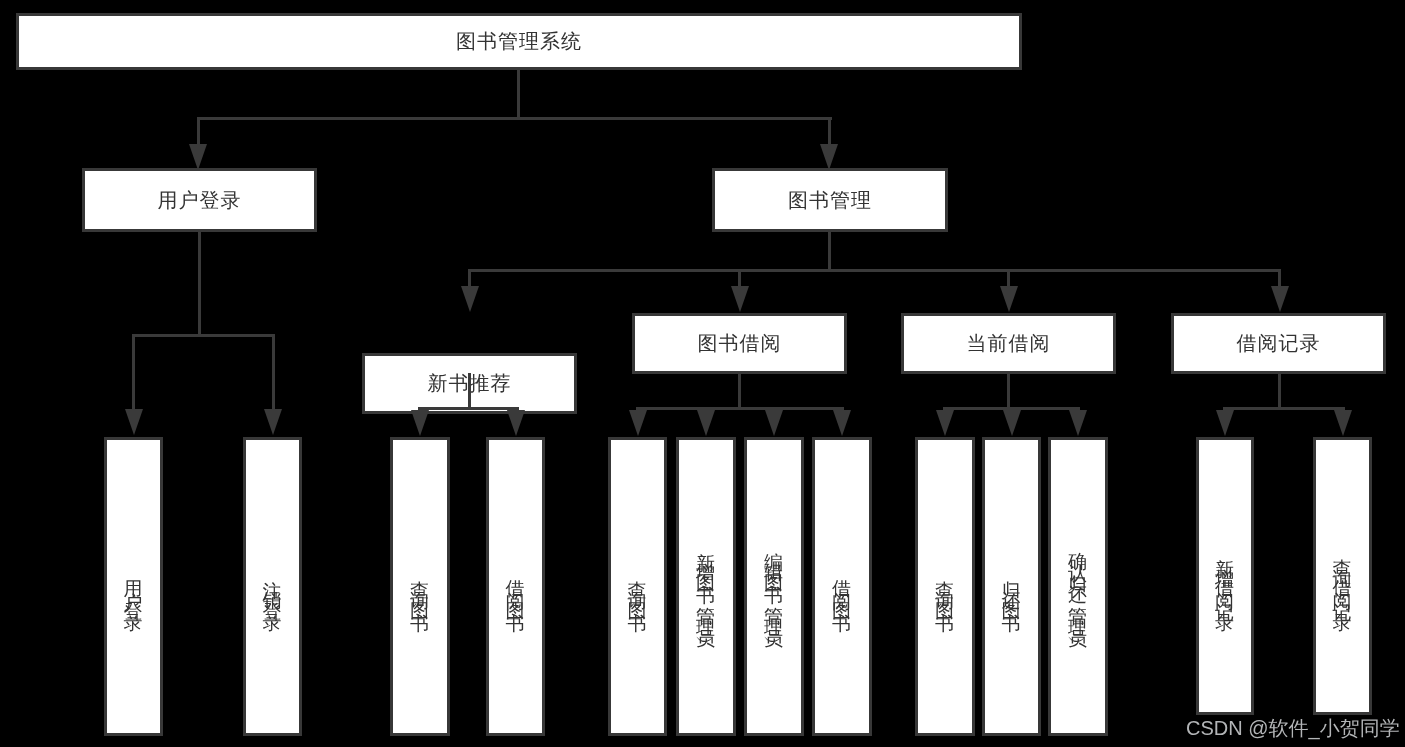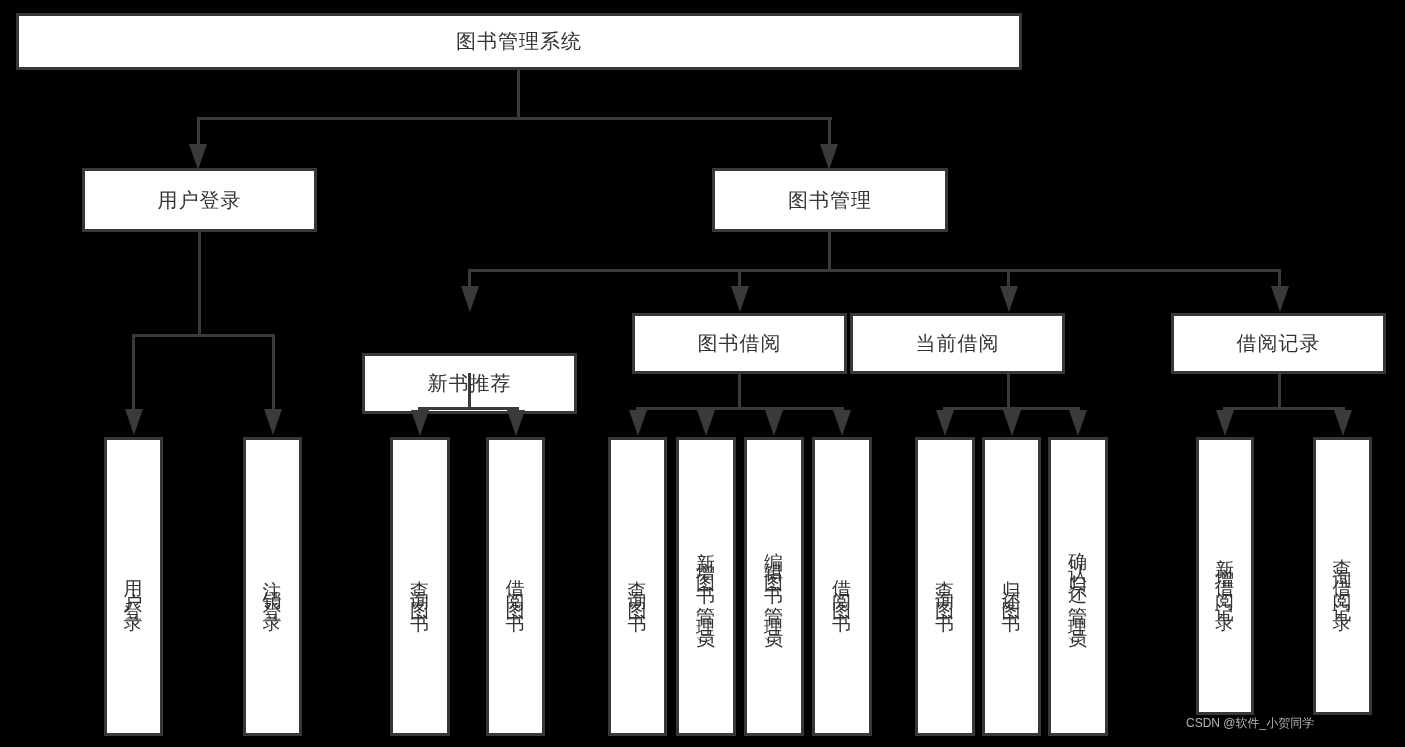--- a/index.html
+++ b/index.html
@@ -39,21 +39,21 @@
   .arrow{
     position:absolute;
     width:0;height:0;
     border-left:9px solid transparent;
     border-right:9px solid transparent;
     border-top:26px solid #3a3a3a;
   }
   .watermark{
     position:absolute;
     left:1186px;top:715px;
-    font-size:12px;
+    font-size:20px;
     color:#b3b5b7;
     white-space:nowrap;
     z-index:5;
   }
 </style>
 </head>
 <body>
 
 <div id="canvas">
 
@@ -82,21 +82,21 @@
   <div class="line" style="left:738px;top:269px;width:3px;height:20px;"></div>
   <div class="line" style="left:1007px;top:269px;width:3px;height:20px;"></div>
   <div class="line" style="left:1278px;top:269px;width:3px;height:20px;"></div>
   <div class="arrow" style="left:461px;top:286px;"></div>
   <div class="arrow" style="left:731px;top:286px;"></div>
   <div class="arrow" style="left:1000px;top:286px;"></div>
   <div class="arrow" style="left:1271px;top:286px;"></div>
 
   <div class="box hbox" style="left:362px;top:313px;width:215px;height:61px;margin-top:40px;">新书推荐</div>
   <div class="box hbox" style="left:632px;top:313px;width:215px;height:61px;">图书借阅</div>
-  <div class="box hbox" style="left:850px;top:313px;width:215px;height:61px;">当前借阅</div>
+  <div class="box hbox" style="left:901px;top:313px;width:215px;height:61px;">当前借阅</div>
   <div class="box hbox" style="left:1171px;top:313px;width:215px;height:61px;">借阅记录</div>
 
   <div class="line" style="left:468px;top:373px;width:3px;height:37px;"></div>
   <div class="line" style="left:418px;top:407px;width:101px;height:3px;"></div>
   <div class="arrow" style="left:411px;top:410px;"></div>
   <div class="arrow" style="left:507px;top:410px;"></div>
 
   <div class="line" style="left:738px;top:373px;width:3px;height:37px;"></div>
   <div class="line" style="left:636px;top:407px;width:208px;height:3px;"></div>
   <div class="arrow" style="left:629px;top:410px;"></div>

